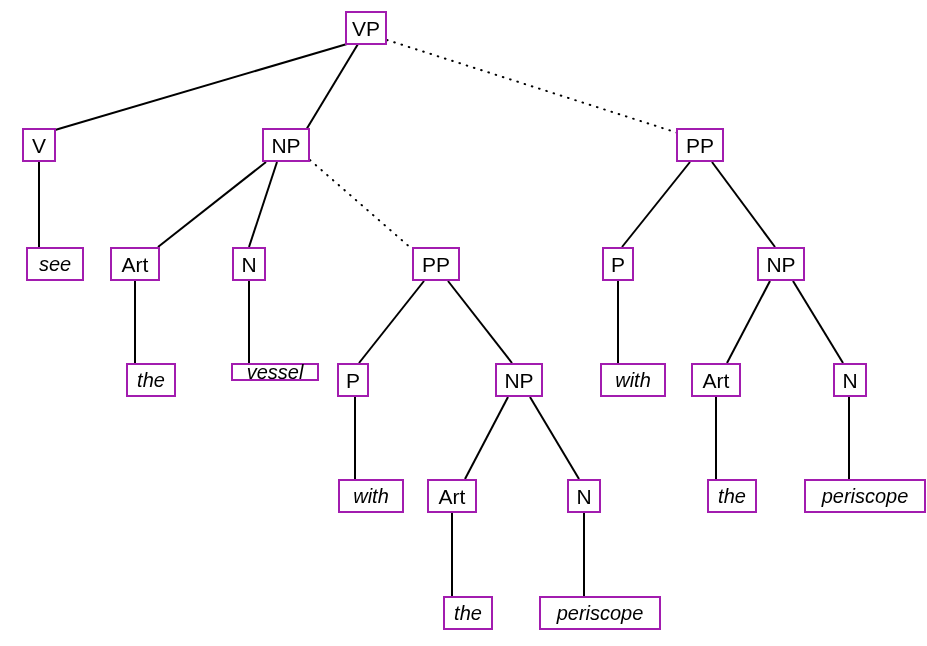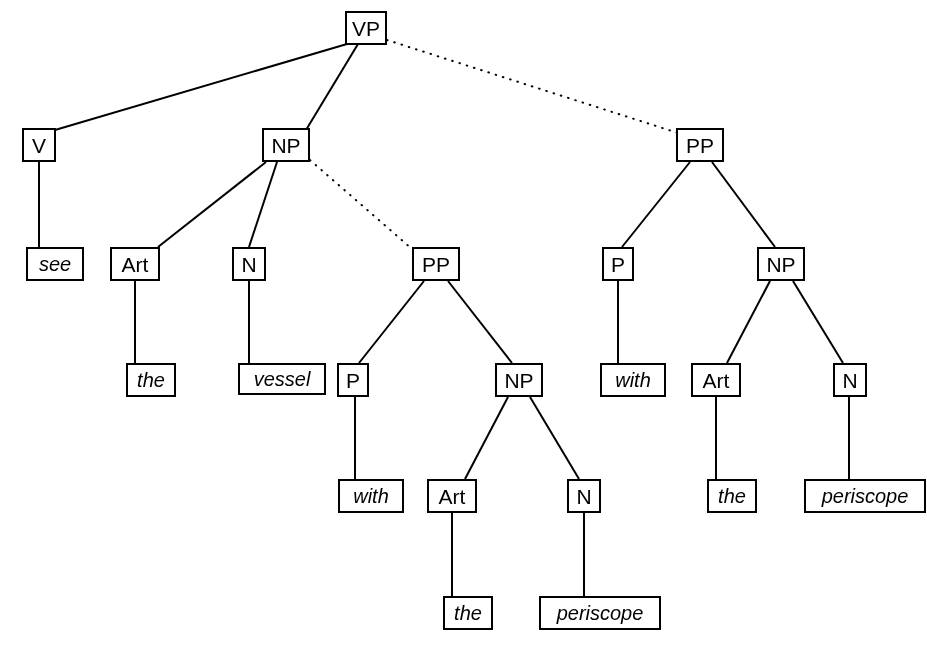--- a/index.html
+++ b/index.html
@@ -22,21 +22,21 @@
     position: absolute;
     left: 0;
     top: 0;
     width: 927px;
     height: 646px;
     pointer-events: none;
   }
   .node {
     position: absolute;
     box-sizing: border-box;
-    border: 2px solid #000000;
+    border: 2px solid #a21caf;
     background: #ffffff;
     display: flex;
     align-items: center;
     justify-content: center;
     line-height: 1;
     white-space: nowrap;
     color: #000000;
   }
   .node.cat {
     font-size: 21px;
@@ -84,21 +84,21 @@
       <div class="node cat" style="left: 22px; top: 128px; width: 34px; height: 34px;">V</div>
       <div class="node cat" style="left: 262px; top: 128px; width: 48px; height: 34px;">NP</div>
       <div class="node cat" style="left: 676px; top: 128px; width: 48px; height: 34px;">PP</div>
       <div class="node word" style="left: 10px; top: 247px; width: 58px; height: 34px;">see</div>
       <div class="node cat" style="left: 110px; top: 247px; width: 50px; height: 34px;">Art</div>
       <div class="node cat" style="left: 232px; top: 247px; width: 34px; height: 34px;">N</div>
       <div class="node cat" style="left: 412px; top: 247px; width: 48px; height: 34px;">PP</div>
       <div class="node cat" style="left: 602px; top: 247px; width: 32px; height: 34px;">P</div>
       <div class="node cat" style="left: 757px; top: 247px; width: 48px; height: 34px;">NP</div>
       <div class="node word" style="left: 110px; top: 363px; width: 50px; height: 34px;">the</div>
-      <div class="node word" style="left: 222px; top: 363px; width: 88px; height: 32px;">vessel</div>
+      <div class="node word" style="left: 215px; top: 363px; width: 88px; height: 18px;">vessel</div>
       <div class="node cat" style="left: 337px; top: 363px; width: 32px; height: 34px;">P</div>
       <div class="node cat" style="left: 495px; top: 363px; width: 48px; height: 34px;">NP</div>
       <div class="node word" style="left: 584px; top: 363px; width: 66px; height: 34px;">with</div>
       <div class="node cat" style="left: 691px; top: 363px; width: 50px; height: 34px;">Art</div>
       <div class="node cat" style="left: 833px; top: 363px; width: 34px; height: 34px;">N</div>
       <div class="node word" style="left: 322px; top: 479px; width: 66px; height: 34px;">with</div>
       <div class="node cat" style="left: 427px; top: 479px; width: 50px; height: 34px;">Art</div>
       <div class="node cat" style="left: 567px; top: 479px; width: 34px; height: 34px;">N</div>
       <div class="node word" style="left: 691px; top: 479px; width: 50px; height: 34px;">the</div>
       <div class="node word" style="left: 788px; top: 479px; width: 122px; height: 34px;">periscope</div>

